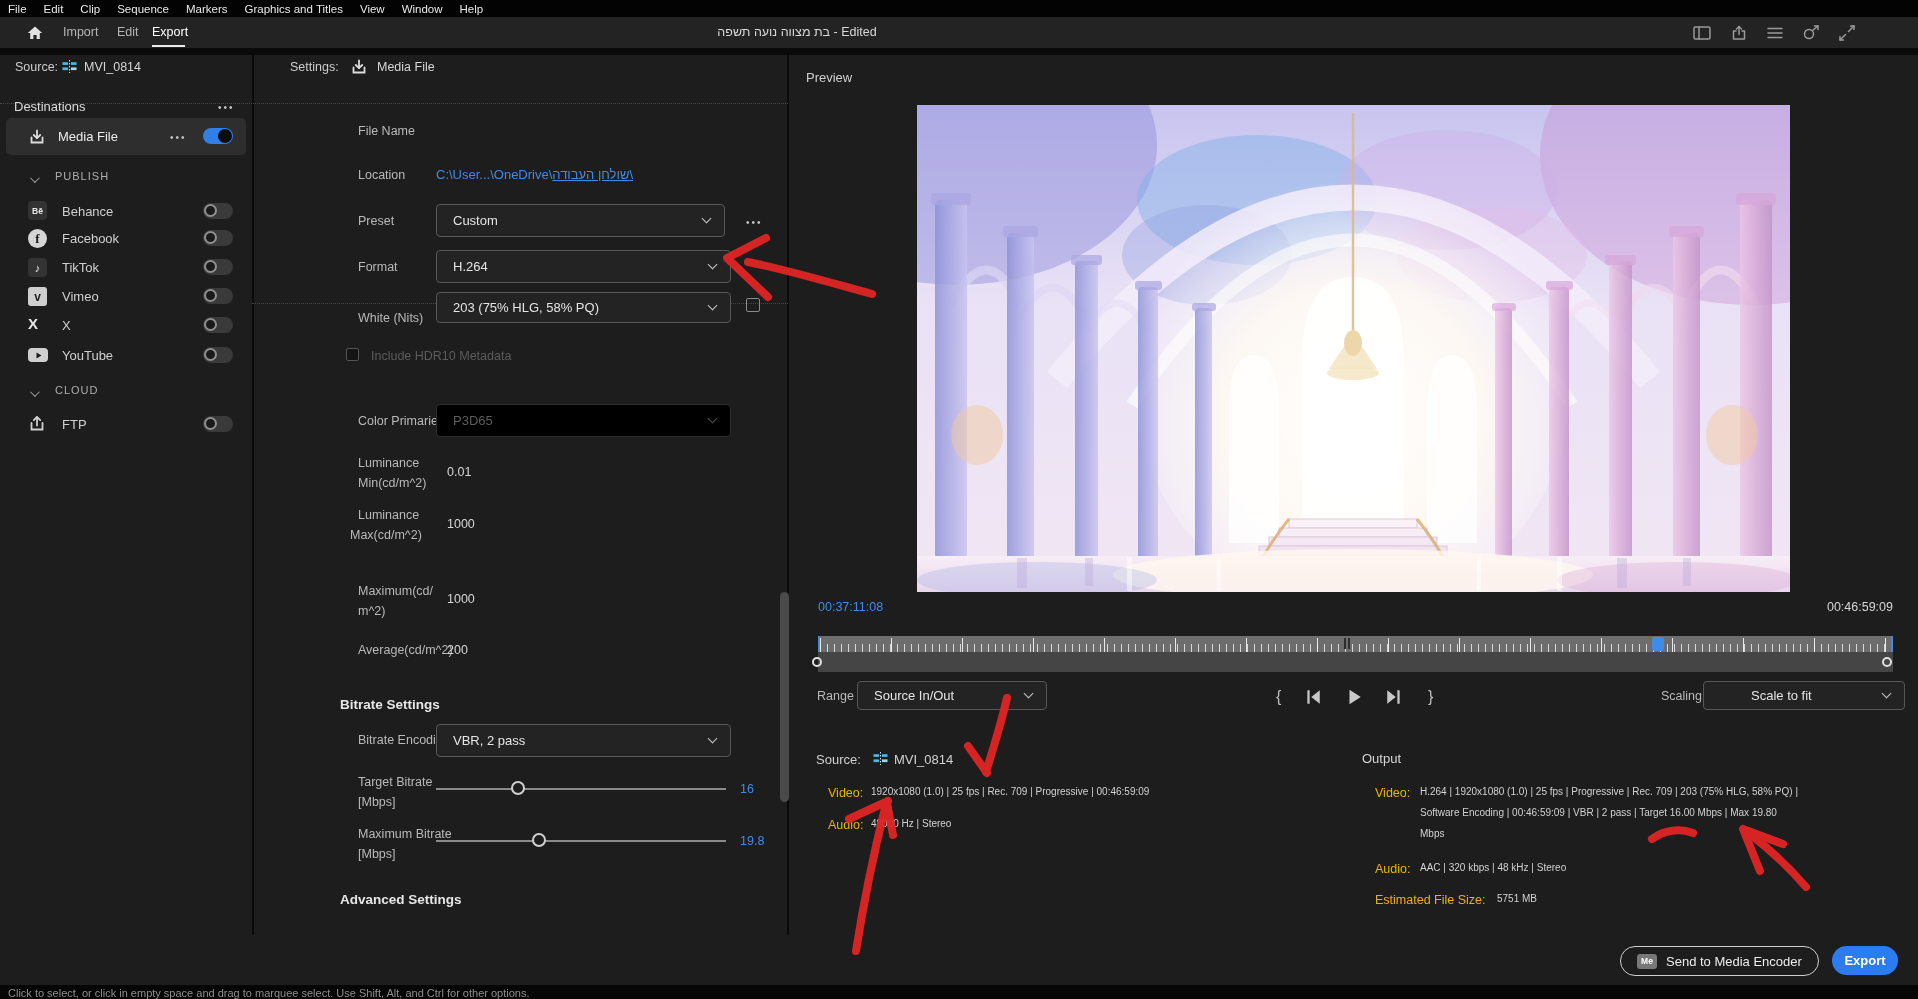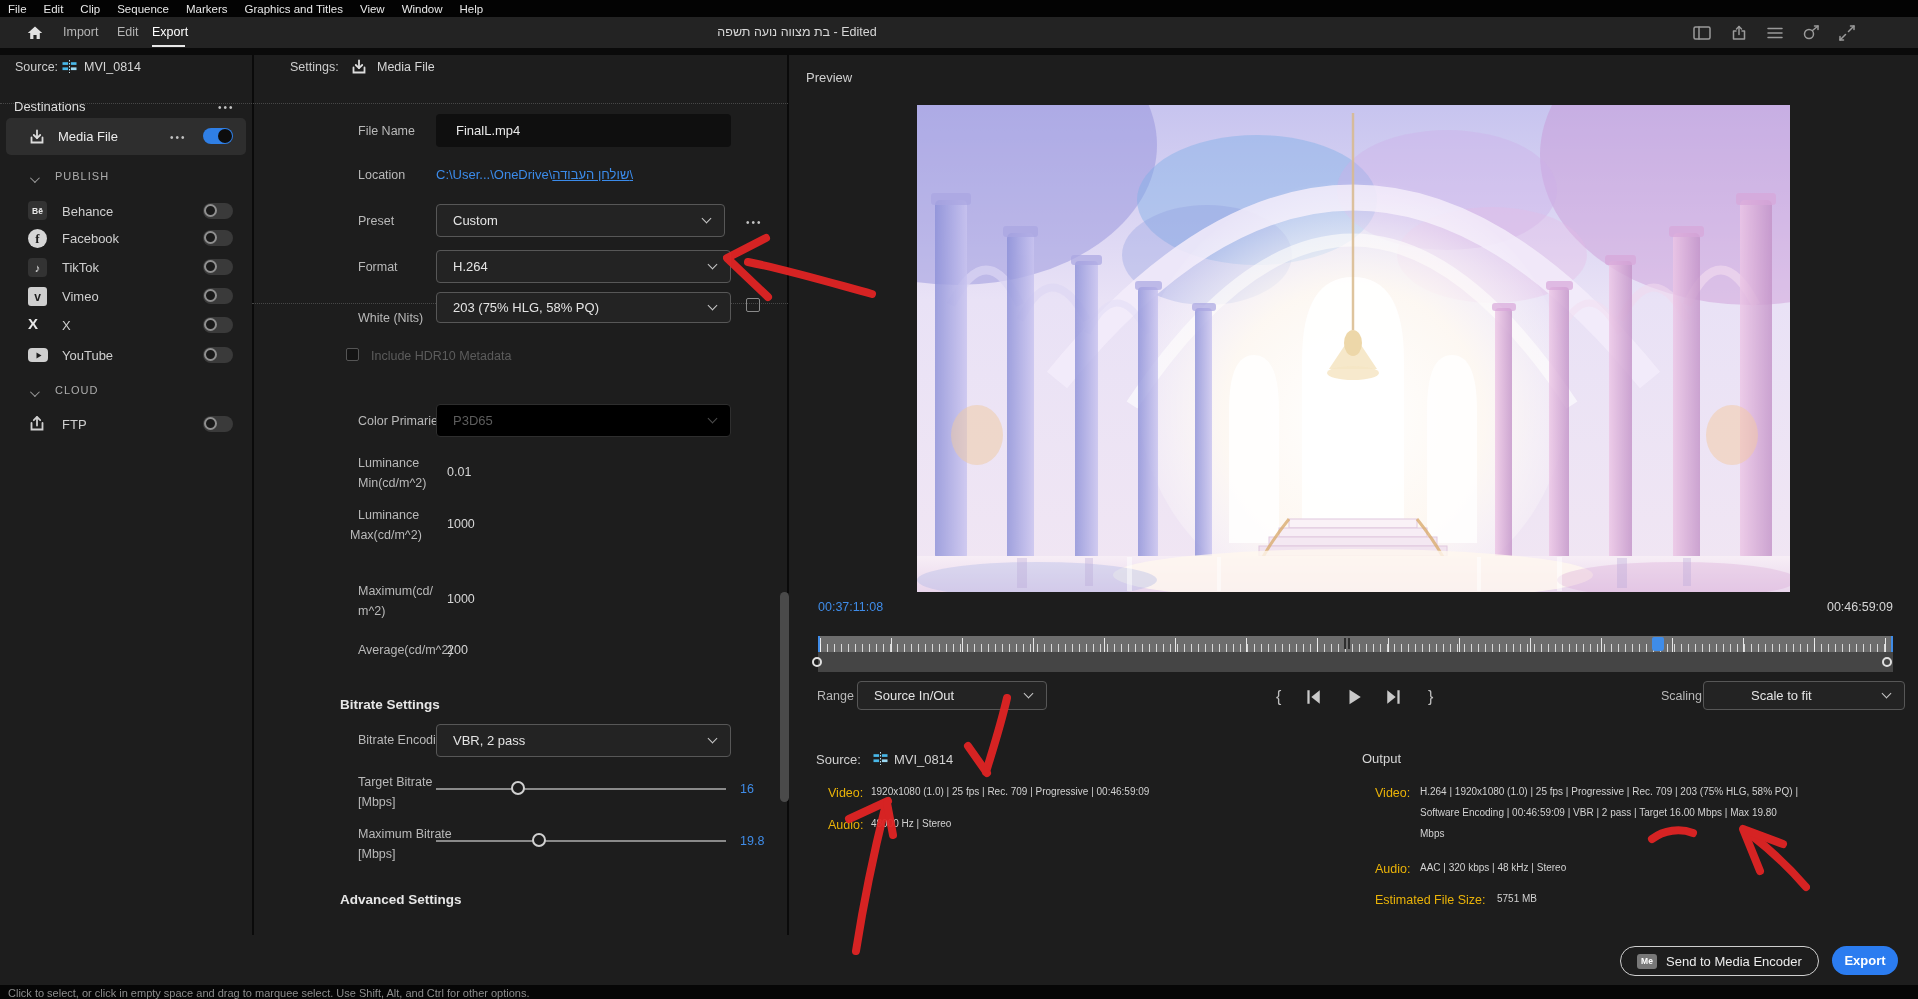--- a/index.html
+++ b/index.html
@@ -278,23 +278,20 @@
   <div class="abs" style="left:350px; top:58px;">
     <svg width="18" height="18" viewBox="0 0 18 18">
       <path d="M3.5 9.5 V14.5 H14.5 V9.5" stroke="#dcdcdc" stroke-width="1.8" fill="none" stroke-linecap="round"></path>
       <line x1="9" y1="2.5" x2="9" y2="10" stroke="#dcdcdc" stroke-width="1.8" stroke-linecap="round"></line>
       <path d="M5.8 7 L9 10.2 L12.2 7" stroke="#dcdcdc" stroke-width="1.8" fill="none" stroke-linecap="round" stroke-linejoin="round"></path>
     </svg>
   </div>
   <div class="val" style="left:377px; top:60px;">Media File</div>
 
   <div class="lbl" style="left:358px; top:124px;">File Name</div>
-  <div class="fninput" style="left:436px; top:114px; width:295px; height:33px;">
-    <span>FinalL.mp4</span>
-  </div>
 
   <div class="lbl" style="left:358px; top:168px;">Location</div>
   <div class="loclink" style="left:436px; top:167px;"><span>C:\User...\OneDrive\</span><span class="heb">שולחן העבודה\</span></div>
 
   <div class="lbl" style="left:358px; top:214px;">Preset</div>
   <div class="dd" style="left:436px; top:204px; width:289px; height:33px;">
     <span>Custom</span>
     <span class="chev"></span>
   </div>
   <div class="dots" style="left:746px; top:217px;">•••</div>

